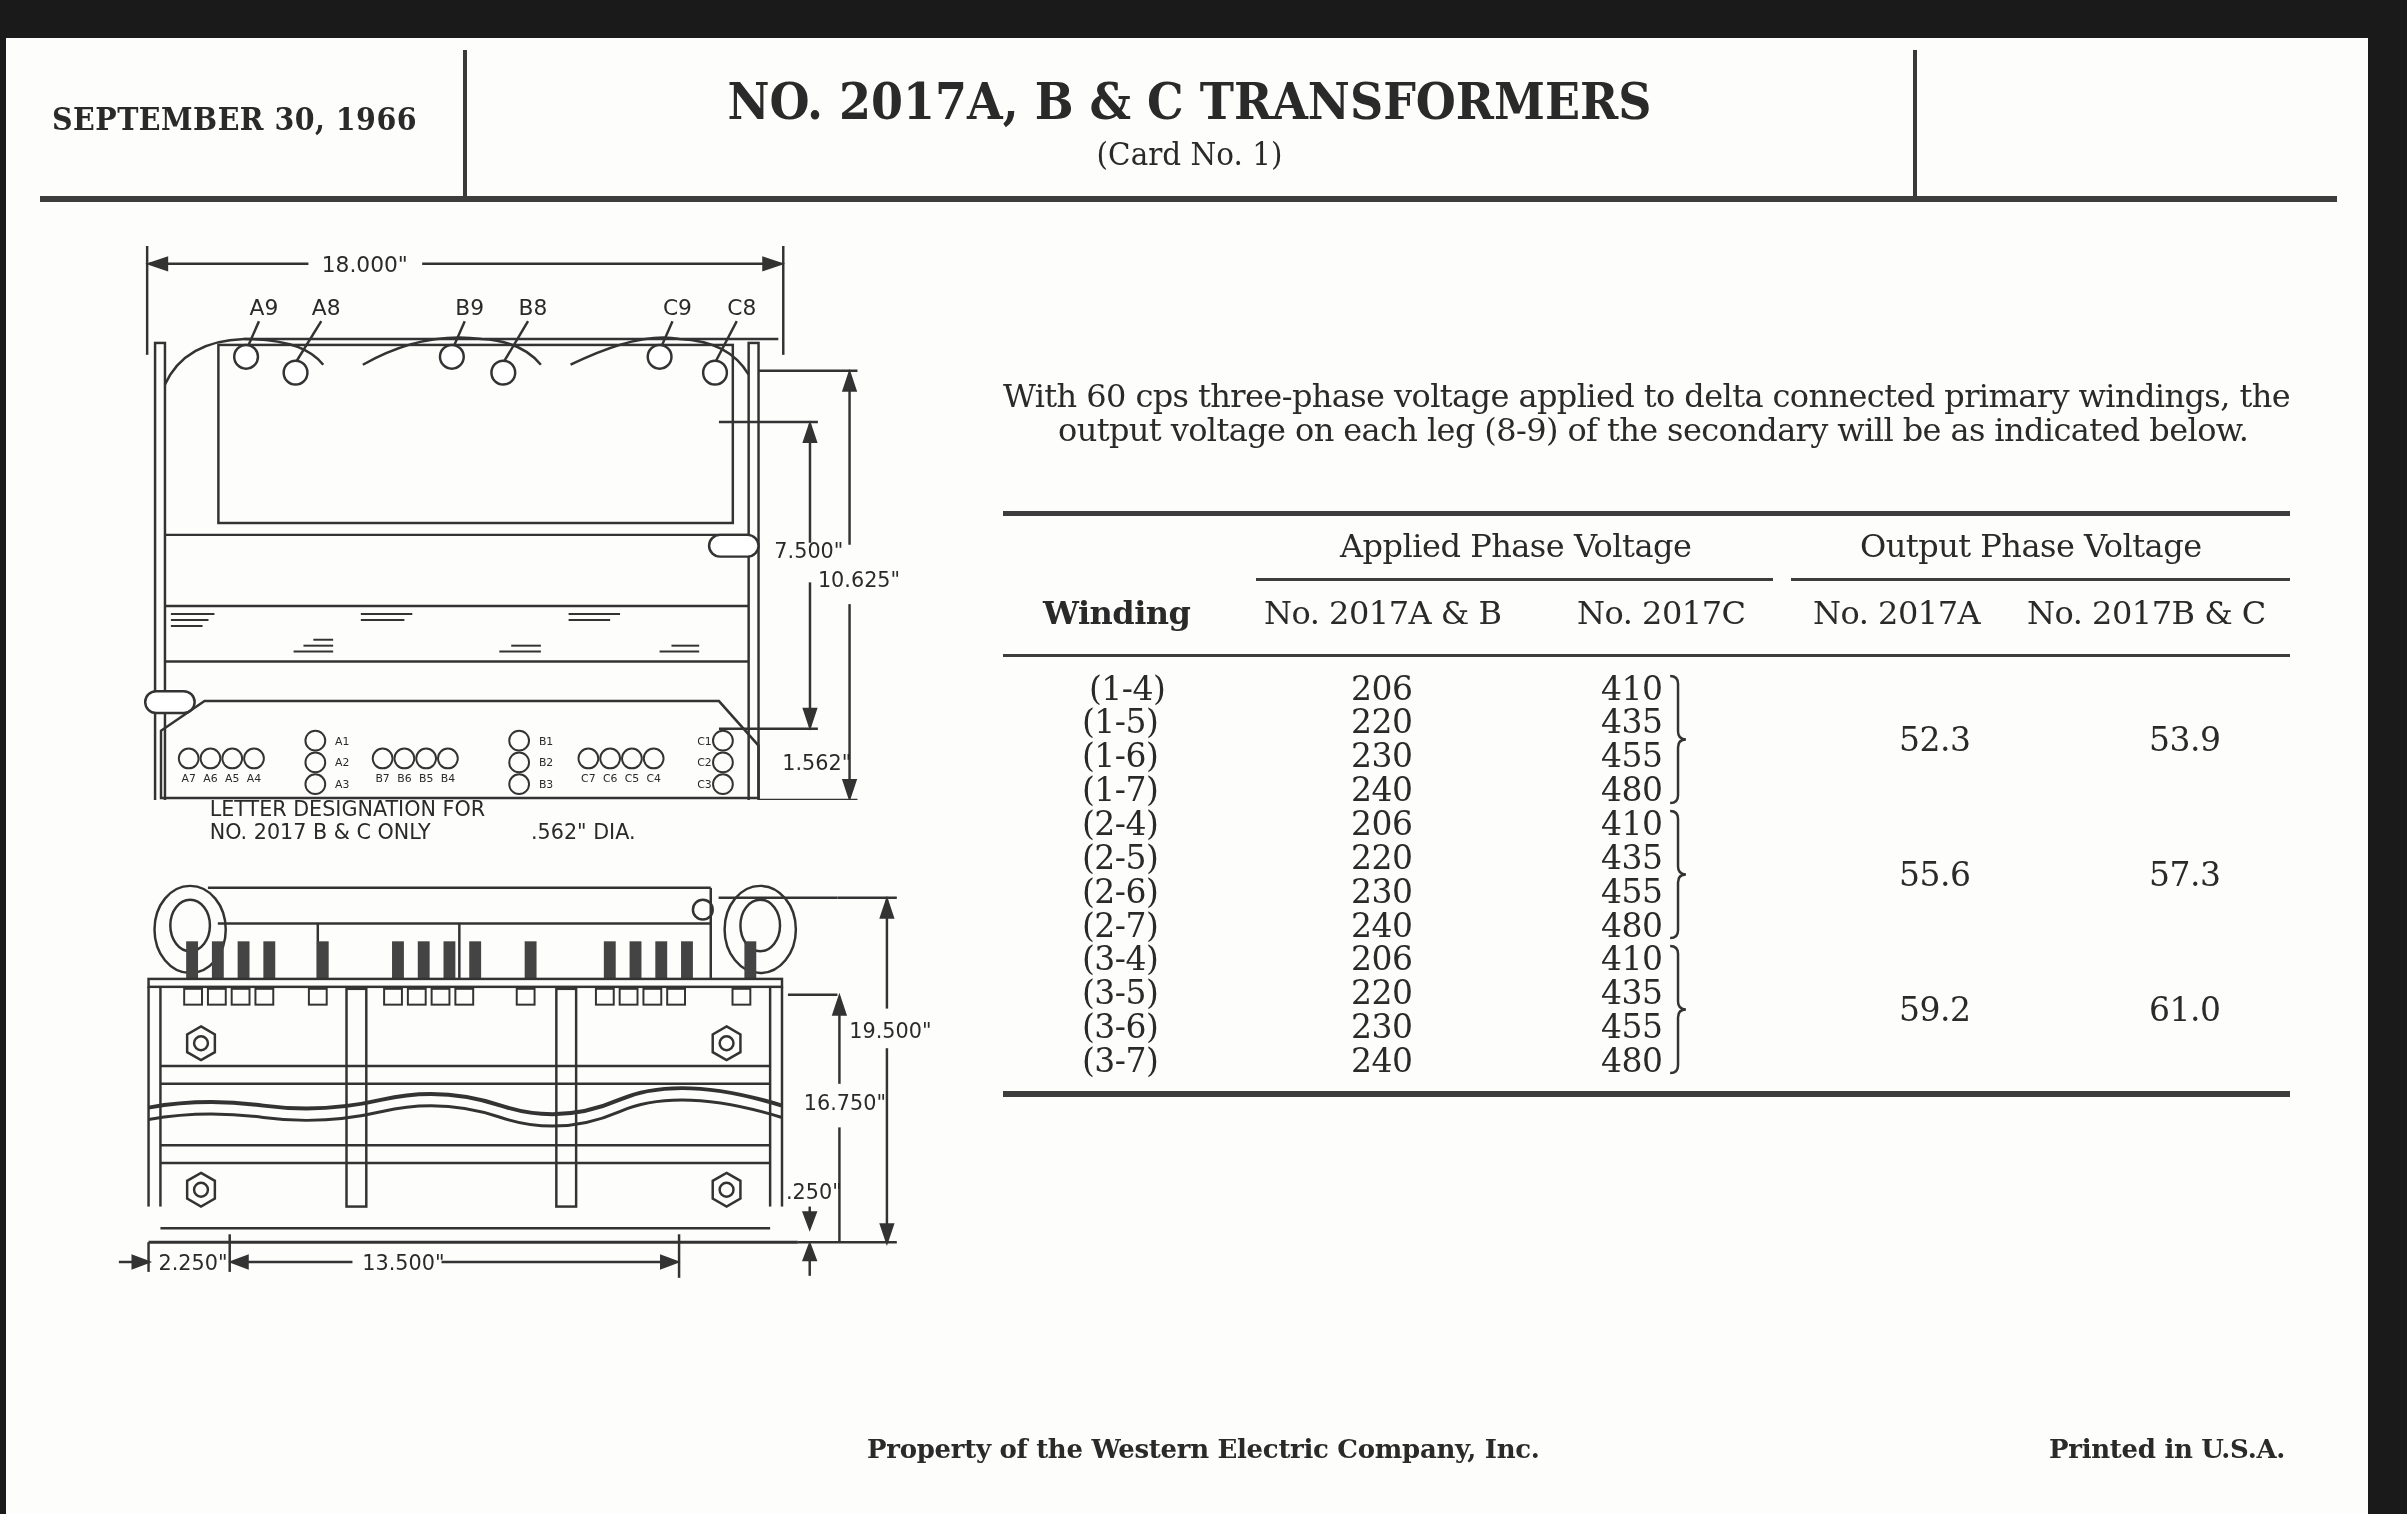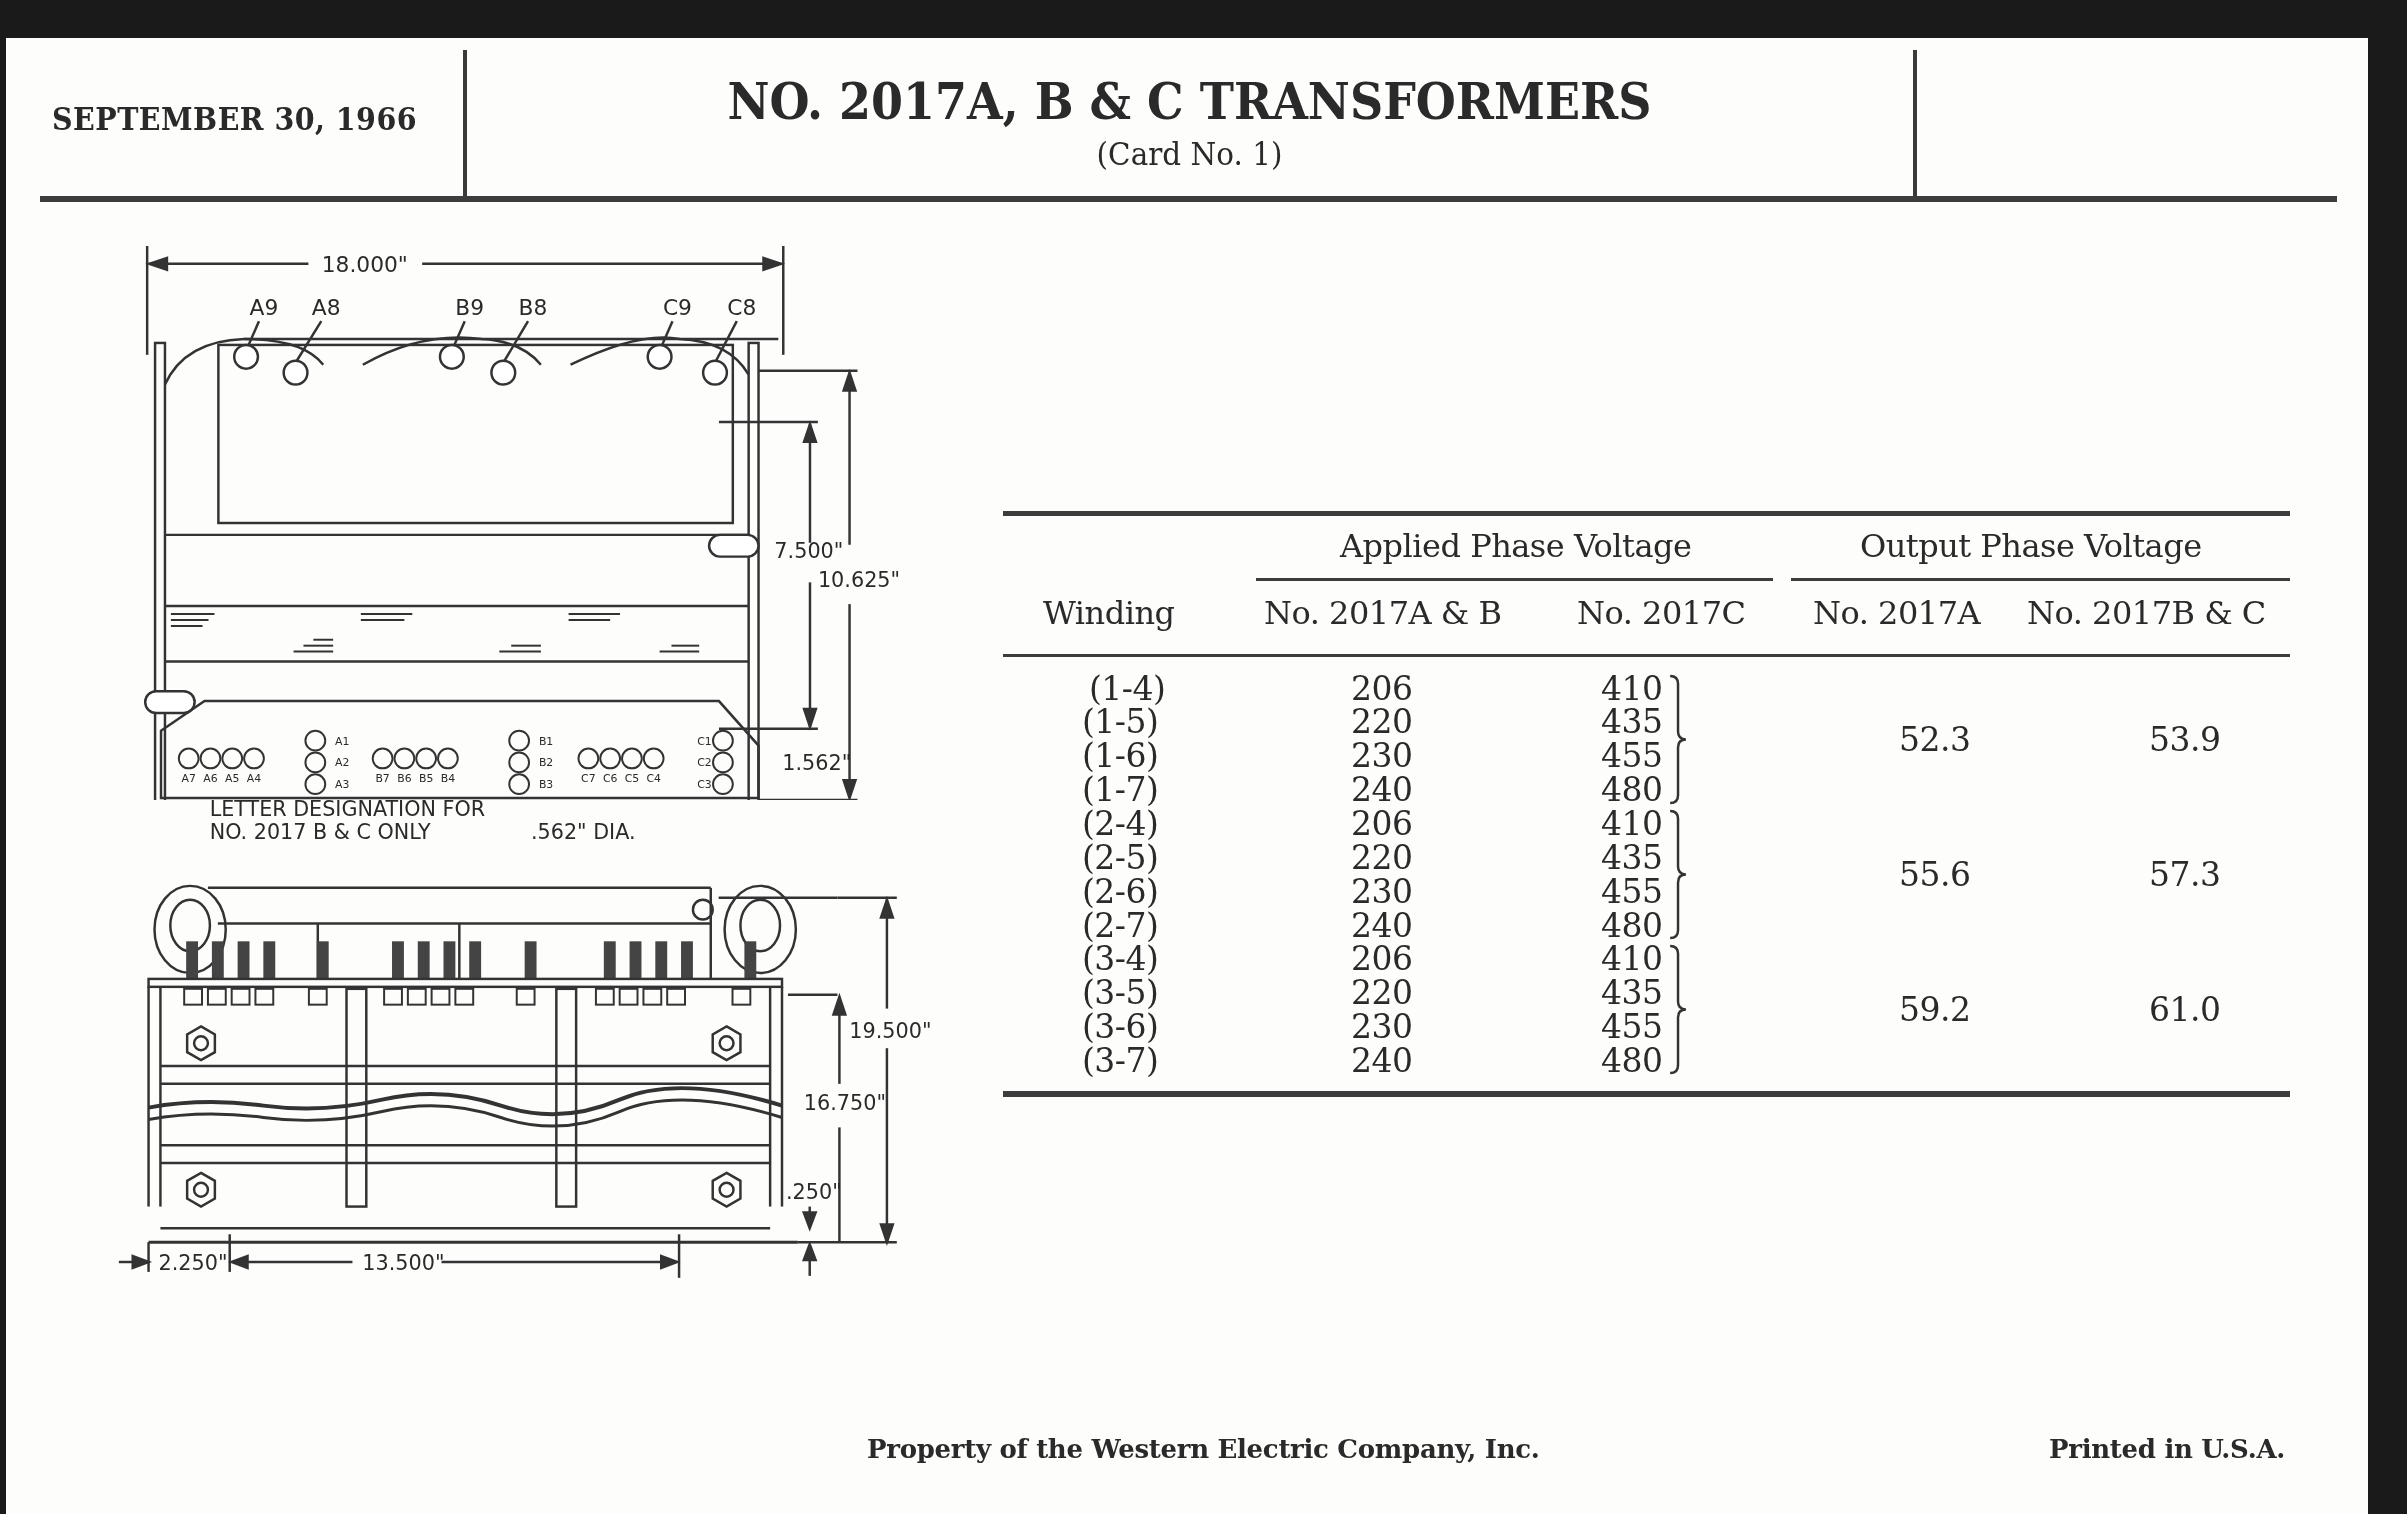--- a/index.html
+++ b/index.html
@@ -45,30 +45,31 @@
 
 <div class="card">
 
   <div class="abs hdr-date">SEPTEMBER 30, 1966</div>
   <div class="abs vline" style="left:457px; top:12px; height:149px;"></div>
   <div class="abs title">NO. 2017A, B &amp; C TRANSFORMERS</div>
   <div class="abs subtitle">(Card No. 1)</div>
   <div class="abs vline" style="left:1907px; top:12px; height:149px;"></div>
   <div class="abs hrule" style="left:34px; top:158px; width:2297px; height:6px;"></div>
 
+  <div class="abs para" style="top:341px;">With 60 cps three-phase voltage applied to delta connected primary windings, the output voltage on each leg (8-9) of the secondary will be as indicated below.</div>
 
   <div class="abs tbl" style="top:0; height:1089px;">
     <div class="abs hrule" style="left:0; top:473px; width:1287px; height:5px;"></div>
 
     <div class="th" style="left:337px; top:489px;">Applied Phase Voltage</div>
     <div class="th" style="left:857px; top:489px;">Output Phase Voltage</div>
     <div class="abs hrule" style="left:253px; top:540px; width:517px; height:3px;"></div>
     <div class="abs hrule" style="left:788px; top:540px; width:499px; height:3px;"></div>
 
-    <div class="th" style="left:40px; top:556px;">Winding</div>
+    <div class="th" style="left:40px; top:556px;font-weight:bold;">Winding</div>
     <div class="th" style="left:261px; top:556px;">No. 2017A &amp; B</div>
     <div class="th" style="left:574px; top:556px;">No. 2017C</div>
     <div class="th" style="left:810px; top:556px;">No. 2017A</div>
     <div class="th" style="left:1024px; top:556px;">No. 2017B &amp; C</div>
     <div class="abs hrule" style="left:0; top:616px; width:1287px; height:3px;"></div>
 
     <div id="rows">
         <div>
           <div class="cell" style="left: 86px; top: 634px;">(1-4)</div>
           <div class="cell" style="left: 348px; top: 634px;">206</div>

